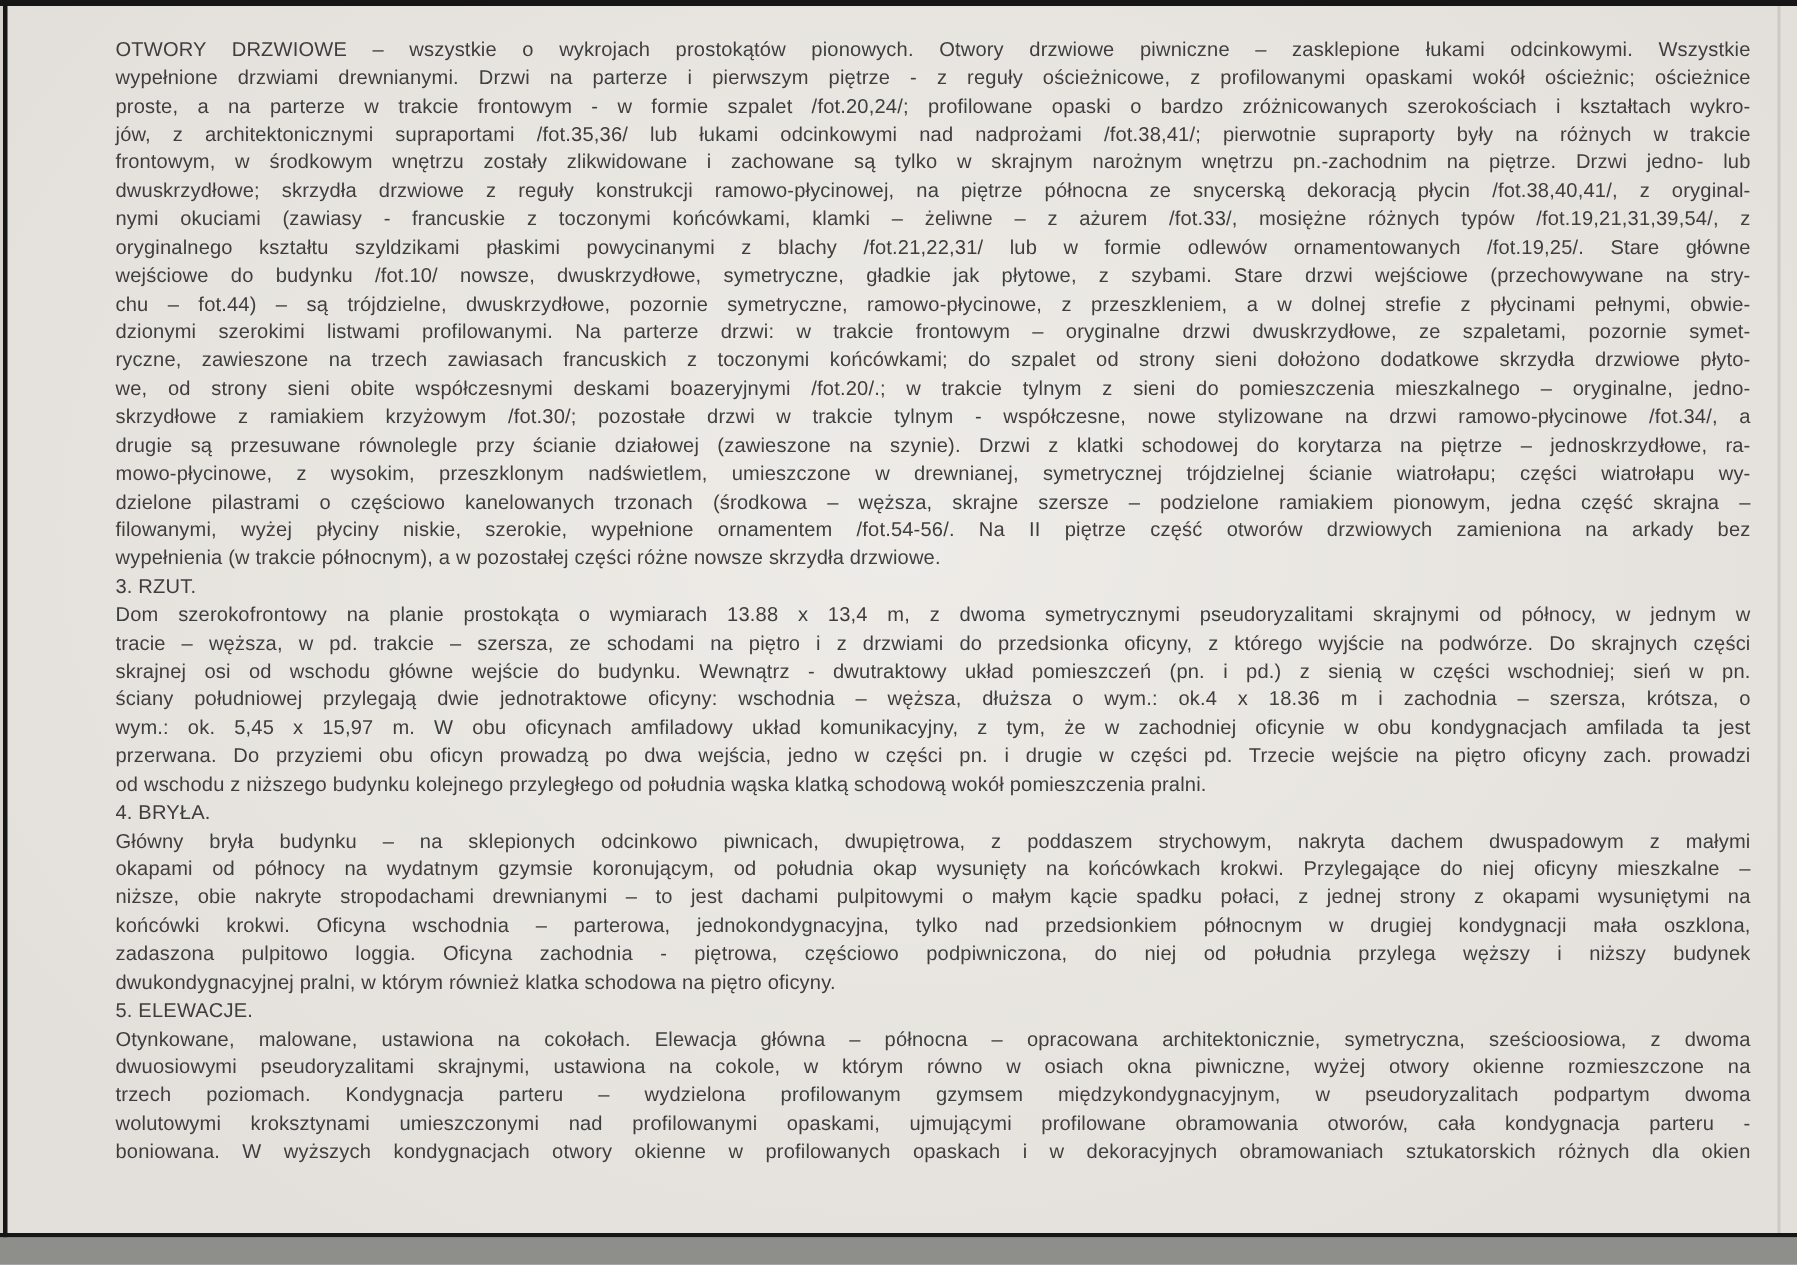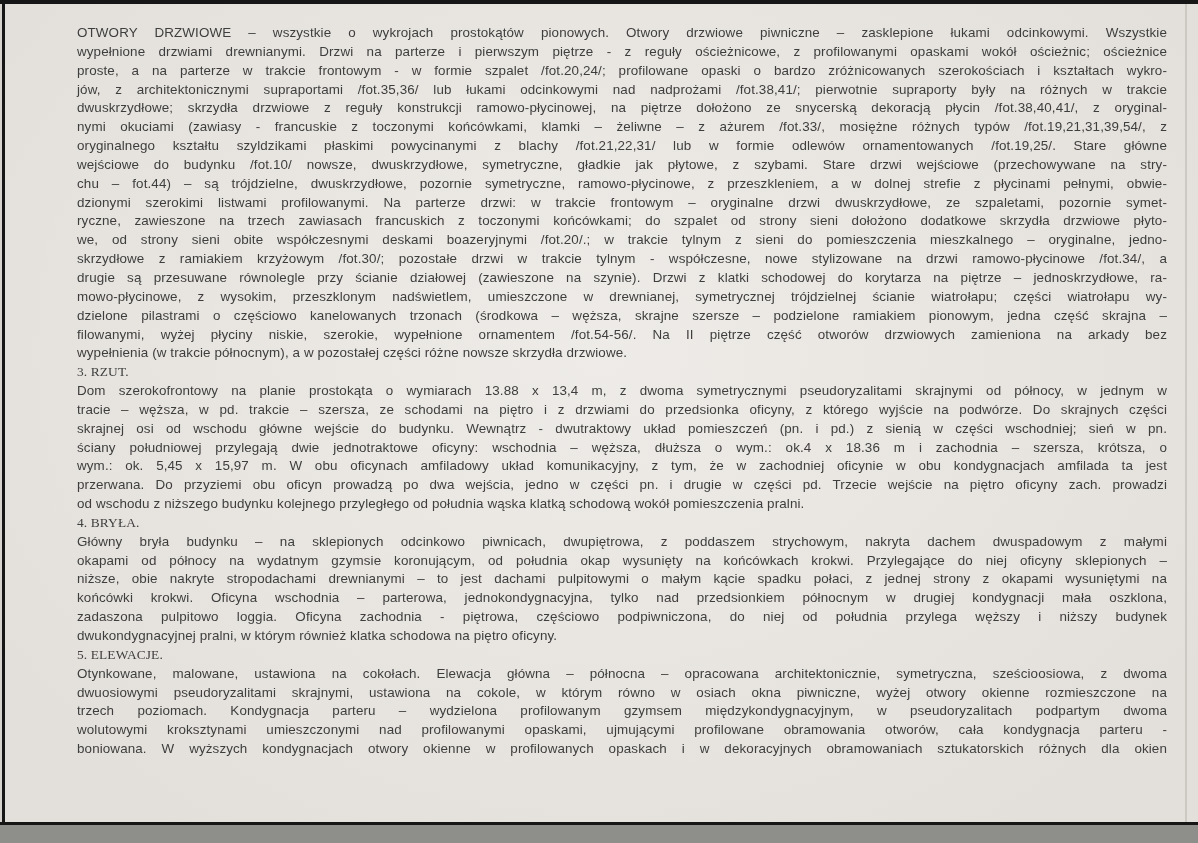--- a/index.html
+++ b/index.html
@@ -31,37 +31,38 @@
     font-size:13.4px;
     line-height:18.85px;
     height:18.85px;
     letter-spacing:0.12px;
     text-align:justify;
     text-align-last:justify;
     white-space:nowrap0; 
     overflow:visible;
   }
   .line.end{text-align-last:left;}
-  .line.heading{text-align-last:left;font-family:Liberation Serif, serif;}
+  .line.heading{text-align-last:left;}
 </style>
 </head>
 <body>
 
 <div class="scan">
   <div class="edge-left-outer"></div>
   <div class="edge-top"></div>
   <div class="edge-left"></div>
   <div class="edge-right-fold"></div>
 
   <div class="text-block" id="text-block">
       <div class="line">OTWORY DRZWIOWE – wszystkie o wykrojach prostokątów pionowych. Otwory drzwiowe piwniczne – zasklepione łukami odcinkowymi. Wszystkie</div>
       <div class="line">wypełnione drzwiami drewnianymi. Drzwi na parterze i pierwszym piętrze - z reguły ościeżnicowe, z profilowanymi opaskami wokół ościeżnic; ościeżnice</div>
       <div class="line">proste, a na parterze w trakcie frontowym - w formie szpalet /fot.20,24/; profilowane opaski o bardzo zróżnicowanych szerokościach i kształtach wykro-</div>
       <div class="line">jów, z architektonicznymi supraportami /fot.35,36/ lub łukami odcinkowymi nad nadprożami /fot.38,41/; pierwotnie supraporty były na różnych w trakcie</div>
-      <div class="line">dwuskrzydłowe; skrzydła drzwiowe z reguły konstrukcji ramowo-płycinowej, na piętrze dołożono ze snycerską dekoracją płycin /fot.38,40,41/, z oryginal-</div>
+      <div class="line">frontowym, w środkowym wnętrzu zostały zlikwidowane i zachowane są tylko w skrajnym narożnym wnętrzu pn.-zachodnim na piętrze. Drzwi jedno- lub</div>
+      <div class="line">dwuskrzydłowe; skrzydła drzwiowe z reguły konstrukcji ramowo-płycinowej, na piętrze północna ze snycerską dekoracją płycin /fot.38,40,41/, z oryginal-</div>
       <div class="line">nymi okuciami (zawiasy - francuskie z toczonymi końcówkami, klamki – żeliwne – z ażurem /fot.33/, mosiężne różnych typów /fot.19,21,31,39,54/, z</div>
       <div class="line">oryginalnego kształtu szyldzikami płaskimi powycinanymi z blachy /fot.21,22,31/ lub w formie odlewów ornamentowanych /fot.19,25/. Stare główne</div>
       <div class="line">wejściowe do budynku /fot.10/ nowsze, dwuskrzydłowe, symetryczne, gładkie jak płytowe, z szybami. Stare drzwi wejściowe (przechowywane na stry-</div>
       <div class="line">chu – fot.44) – są trójdzielne, dwuskrzydłowe, pozornie symetryczne, ramowo-płycinowe, z przeszkleniem, a w dolnej strefie z płycinami pełnymi, obwie-</div>
       <div class="line">dzionymi szerokimi listwami profilowanymi. Na parterze drzwi: w trakcie frontowym – oryginalne drzwi dwuskrzydłowe, ze szpaletami, pozornie symet-</div>
       <div class="line">ryczne, zawieszone na trzech zawiasach francuskich z toczonymi końcówkami; do szpalet od strony sieni dołożono dodatkowe skrzydła drzwiowe płyto-</div>
       <div class="line">we, od strony sieni obite współczesnymi deskami boazeryjnymi /fot.20/.; w trakcie tylnym z sieni do pomieszczenia mieszkalnego – oryginalne, jedno-</div>
       <div class="line">skrzydłowe z ramiakiem krzyżowym /fot.30/; pozostałe drzwi w trakcie tylnym - współczesne, nowe stylizowane na drzwi ramowo-płycinowe /fot.34/, a</div>
       <div class="line">drugie są przesuwane równolegle przy ścianie działowej (zawieszone na szynie). Drzwi z klatki schodowej do korytarza na piętrze – jednoskrzydłowe, ra-</div>
       <div class="line">mowo-płycinowe, z wysokim, przeszklonym nadświetlem, umieszczone w drewnianej, symetrycznej trójdzielnej ścianie wiatrołapu; części wiatrołapu wy-</div>
@@ -71,21 +72,21 @@
       <div class="line end heading">3. RZUT.</div>
       <div class="line">Dom szerokofrontowy na planie prostokąta o wymiarach 13.88 x 13,4 m, z dwoma symetrycznymi pseudoryzalitami skrajnymi od północy, w jednym w</div>
       <div class="line">tracie – węższa, w pd. trakcie – szersza, ze schodami na piętro i z drzwiami do przedsionka oficyny, z którego wyjście na podwórze. Do skrajnych części</div>
       <div class="line">skrajnej osi od wschodu główne wejście do budynku. Wewnątrz - dwutraktowy układ pomieszczeń (pn. i pd.) z sienią w części wschodniej; sień w pn.</div>
       <div class="line">ściany południowej przylegają dwie jednotraktowe oficyny: wschodnia – węższa, dłuższa o wym.: ok.4 x 18.36 m  i zachodnia – szersza, krótsza, o</div>
       <div class="line">wym.: ok. 5,45 x 15,97 m. W obu oficynach amfiladowy układ komunikacyjny, z tym, że w zachodniej oficynie w obu kondygnacjach amfilada ta jest</div>
       <div class="line">przerwana. Do przyziemi obu oficyn prowadzą po dwa wejścia, jedno w części pn. i drugie w części pd. Trzecie wejście na piętro oficyny zach. prowadzi</div>
       <div class="line end">od wschodu z niższego budynku kolejnego przyległego od południa wąska klatką schodową wokół pomieszczenia pralni.</div>
       <div class="line end heading">4. BRYŁA.</div>
       <div class="line">Główny bryła budynku – na sklepionych odcinkowo piwnicach, dwupiętrowa, z poddaszem strychowym, nakryta dachem dwuspadowym z małymi</div>
-      <div class="line">okapami od północy na wydatnym gzymsie koronującym, od południa okap wysunięty na końcówkach krokwi. Przylegające do niej oficyny sklepionych –</div>
+      <div class="line">okapami od północy na wydatnym gzymsie koronującym, od południa okap wysunięty na końcówkach krokwi. Przylegające do niej oficyny mieszkalne –</div>
       <div class="line">niższe, obie nakryte stropodachami drewnianymi – to jest dachami pulpitowymi o małym kącie spadku połaci, z jednej strony z okapami wysuniętymi na</div>
       <div class="line">końcówki krokwi. Oficyna wschodnia – parterowa, jednokondygnacyjna, tylko nad przedsionkiem północnym w drugiej kondygnacji mała oszklona,</div>
       <div class="line">zadaszona pulpitowo loggia. Oficyna zachodnia - piętrowa, częściowo podpiwniczona, do niej od południa przylega węższy i niższy budynek</div>
       <div class="line end">dwukondygnacyjnej pralni, w którym również klatka schodowa na piętro oficyny.</div>
       <div class="line end heading">5. ELEWACJE.</div>
       <div class="line">Otynkowane, malowane, ustawiona na cokołach. Elewacja główna – północna – opracowana architektonicznie, symetryczna, sześcioosiowa, z dwoma</div>
       <div class="line">dwuosiowymi pseudoryzalitami skrajnymi, ustawiona na cokole, w którym równo w osiach okna piwniczne, wyżej otwory okienne rozmieszczone na</div>
       <div class="line">trzech poziomach. Kondygnacja parteru – wydzielona profilowanym gzymsem międzykondygnacyjnym, w pseudoryzalitach podpartym dwoma</div>
       <div class="line">wolutowymi kroksztynami umieszczonymi nad profilowanymi opaskami, ujmującymi profilowane obramowania otworów, cała kondygnacja parteru -</div>
       <div class="line">boniowana. W wyższych kondygnacjach otwory okienne w profilowanych opaskach i w dekoracyjnych obramowaniach sztukatorskich różnych dla okien</div>

